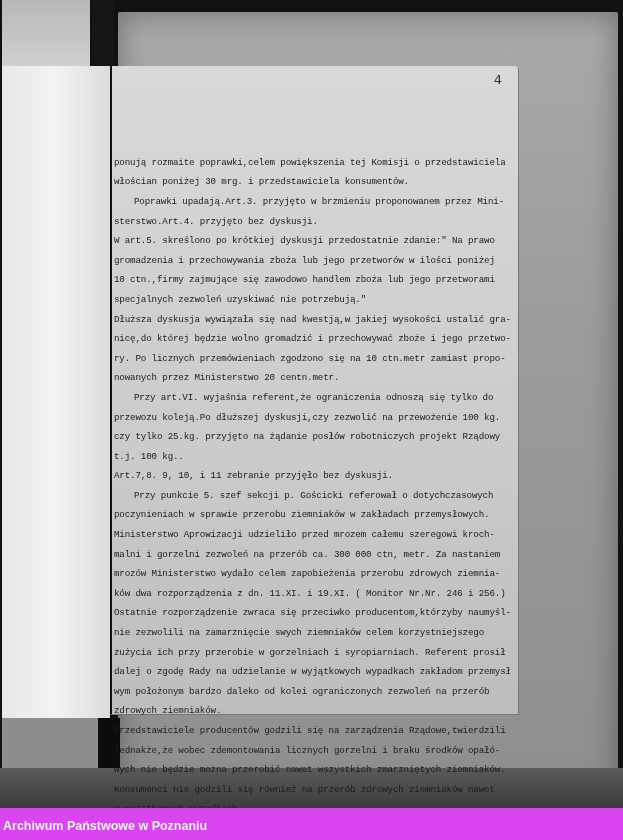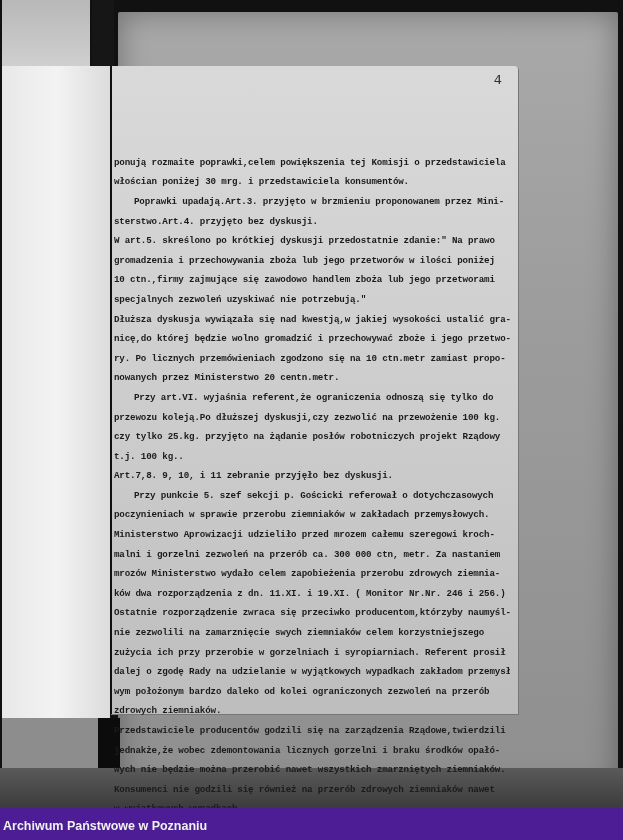--- a/index.html
+++ b/index.html
@@ -45,27 +45,27 @@
       border-left: 2px solid #111;
       border-top-right-radius: 4px;
       box-shadow: 1px 1px 0 #777;
     }
     .page-number {
       position: absolute; right: 16px; top: 6px;
       font-family: "DejaVu Sans", sans-serif; font-size: 13px; color: #333;
     }
     .text {
       position: absolute; left: 2px; top: 28px; right: 8px;
-      font-size: 9.2px; line-height: 19.6px; color: #1b1b1b; font-weight: bold;
+      font-size: 9.2px; line-height: 19.6px; color: #1b1b1b; font-weight: normal;
       letter-spacing: -0.15px; white-space: pre;
     }
     .line { display: block; height: 19.6px; overflow: hidden; }
     .line.indent { padding-left: 20px; }
     .footer {
-      position: absolute; left: 0; top: 808px; width: 623px; height: 32px; background: #4c1d95;
+      position: absolute; left: 0; top: 808px; width: 623px; height: 32px; background: #d946ef;
     }
     .footer-label {
       position: absolute; left: 3px; top: 11px;
       font-family: "Liberation Sans", sans-serif; font-weight: bold; font-size: 12.5px; color: #f0f0f0;
     }
   </style>
 </head>
 <body>
 
 <div class="scan">

